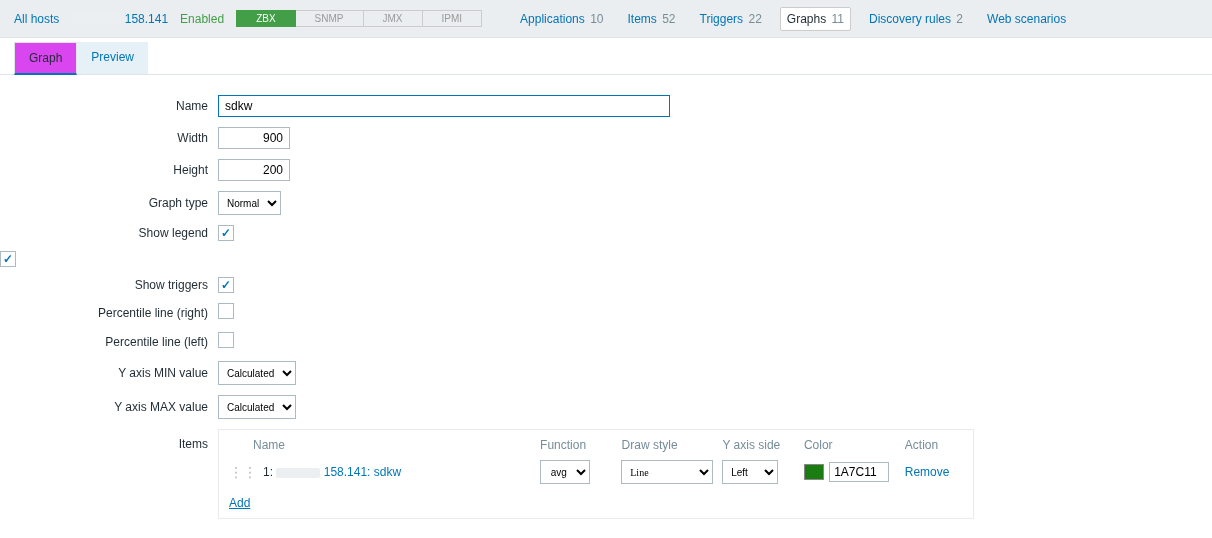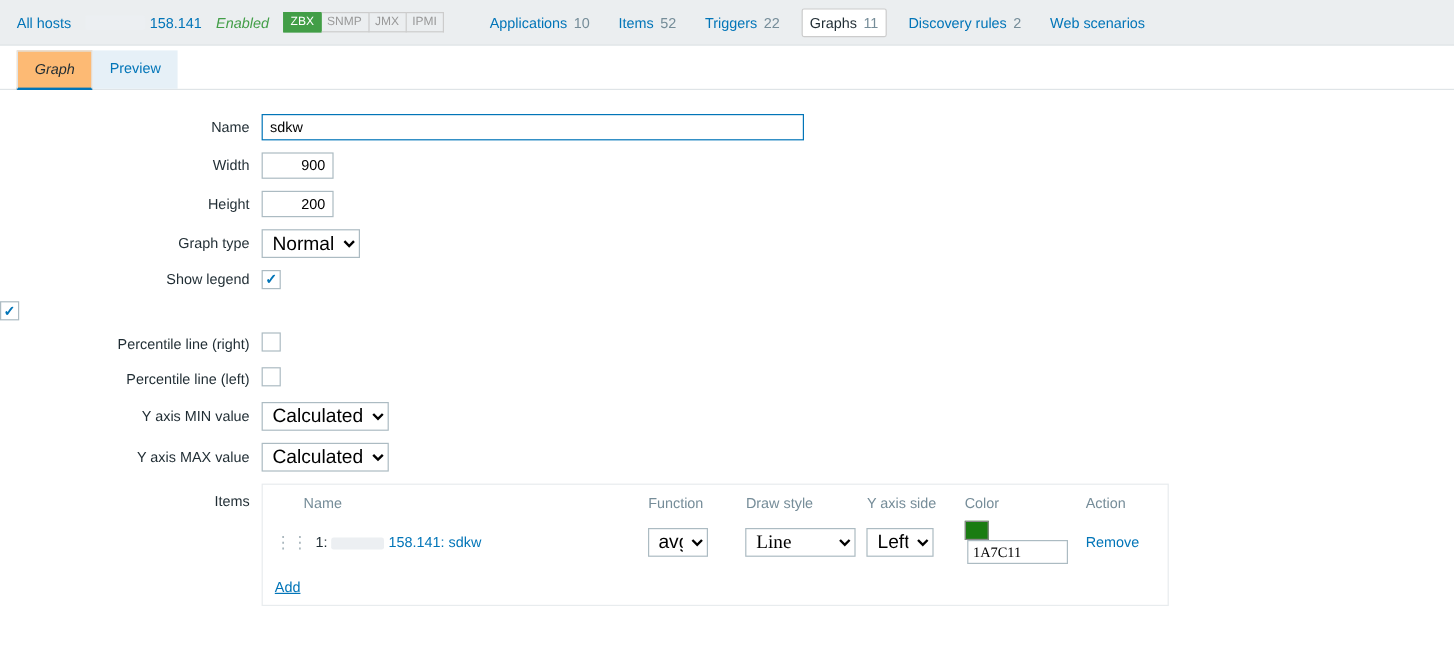--- a/index.html
+++ b/index.html
@@ -1,55 +1,55 @@
 <!DOCTYPE html>
 <html><head>
 <meta charset="utf-8">
 <style>
 * { box-sizing: border-box; margin: 0; padding: 0; }
 body { font-family: Arial, Helvetica, sans-serif; font-size: 12px; color: #1f2c33; background: #fff; width: 1212px; }
 .header-bar { background: #ebeef0; height: 38px; display: flex; align-items: center; padding: 0 14px; gap: 12px; border-bottom: 1px solid #dfe4e7; }
 .link { color: #0275b8; cursor: pointer; }
-.enabled { color: #429e47; font-style: italic; }
+.enabled { color: #429e47; }
 .badge-group { display: flex; }
-.badge { font-size: 10px; padding: 2px 5px; border: 1px solid #ccc; color: #999; }
+.badge { font-size: 10px; padding: 2px 19px; border: 1px solid #ccc; color: #999; }
 .badge.zbx { background: #429e47; color: #fff; border-color: #429e47; }
 .badge:not(:first-child){ border-left: none; }
 .count { color: #768d99; margin-left: 2px; margin-top: 47px; }
 .host-blur { display: inline-block; width: 50px; height: 12px; background: #eceff2; border-radius: 2px; vertical-align: middle; }
 .nav-item { color: #0275b8; cursor: pointer; padding: 4px 6px; }
 .nav-item.active { background: #ffffff; border: 1px solid #ccc; color: #1f2c33; border-radius: 2px; }
 
 .tab-bar { display: flex; padding-left: 14px; border-bottom: 1px solid #dfe4e7; margin-top: 4px; }
 .tab { padding: 8px 14px; color: #0275b8; cursor: pointer; background: #ebeef0; }
-.tab.active { background: #fdba74; color: #1f2c33; border: 1px solid #dfe4e7; border-bottom: 2px solid #0275b8; margin-bottom: -1px; font-style: italic; }
+.tab.active { background: #d946ef; color: #1f2c33; border: 1px solid #dfe4e7; border-bottom: 2px solid #0275b8; margin-bottom: -1px; }
 .tab.preview { background: #e6f0f7; }
 
 .form-area { padding: 20px 0 20px 0; }
 .row { display: flex; align-items: center; margin-bottom: 10px; }
 .row .lbl { width: 218px; text-align: right; padding-right: 10px; color: #1f2c33; }
 .row .ctrl { }
 input[type=text].wide { width: 452px; height: 22px; border: 1px solid #0275b8; padding: 0 6px; font-size: 12px; }
-input[type=text].num { width: 60px; height: 22px; border: 1px solid #acbbc2; padding: 0 6px; text-align: right; font-size: 12px; }
-select { height: 24px; border: 1px solid #acbbc2; background: #fff; font-size: 16px; padding: 1px 4px; }
+input[type=text].num { width: 72px; height: 22px; border: 1px solid #acbbc2; padding: 0 6px; text-align: right; font-size: 12px; }
+select { height: 24px; border: 1px solid #acbbc2; background: #fff; font-size: 10px; padding: 1px 4px; }
 .cb { width: 16px; height: 16px; border: 1px solid #acbbc2; display: inline-flex; align-items: center; justify-content: center; cursor: pointer; }
 .cb.checked::after { content: "✓"; color: #0275b8; font-size: 12px; font-weight: bold; line-height: 1; }
 
 .items-table { margin-left: 228px; border: 1px solid #e8ecee; width: 756px; }
 .items-head { display: flex; color: #768d99; padding: 8px 10px 4px 10px; }
 .items-row { display: flex; align-items: center; padding: 4px 10px; }
 .col-name { width: 320px; padding-left: 24px; }
 .col-func { width: 84px; }
 .col-draw { width: 104px; }
 .col-side { width: 84px; }
 .col-color { width: 104px; }
 .col-action { width: 60px; }
 .drag { color: #aab7be; cursor: grab; margin-right: 6px; font-size: 14px; }
 .colorbox { width: 20px; height: 16px; display: inline-block; vertical-align: middle; border: 1px solid #888; }
-.colorinput { width: 84px; height: 20px; border: 1px solid #acbbc2; padding: 0 4px; font-size: 12px; margin-left: 2px; vertical-align: middle; font-family: Liberation Serif, serif; }
+.colorinput { width: 60px; height: 20px; border: 1px solid #acbbc2; padding: 0 4px; font-size: 12px; margin-left: 2px; vertical-align: middle; }
 .addlink { color: #0275b8; cursor: pointer; display: inline-block; padding: 8px 10px; text-decoration: underline dotted transparent; }
 .addlink { text-decoration: underline; }
 .items-row .link { }
 .num-blur { display: inline-block; width: 44px; height: 10px; background: #eceff2; border-radius: 2px; vertical-align: middle; }
 .items-row { min-height: 30px; }
 .items-row select { min-width: 50px; }
 .items-row .sel-draw { width: 92px; font-family: Liberation Serif, serif; }
 .items-row .sel-side { width: 56px; }
 .items-row .sel-func { width: 48px; text-align: center; }
 </style>
@@ -107,20 +107,24 @@
 
   <div class="row">
     <div class="lbl">Show legend</div>
     <div class="ctrl"><span class="cb checked"></span></div>
   </div>
 
   <div class="row">
     <div class="ctrl"><span class="cb checked"></span></div>
   </div>
 
+  <div class="row">
+    <div class="lbl">Show triggers</div>
+    <div class="ctrl"><span class="cb checked"></span></div>
+  </div>
 
   <div class="row">
     <div class="lbl">Percentile line (right)</div>
     <div class="ctrl"><span class="cb"></span></div>
   </div>
 
   <div class="row">
     <div class="lbl">Percentile line (left)</div>
     <div class="ctrl"><span class="cb"></span></div>
   </div>

